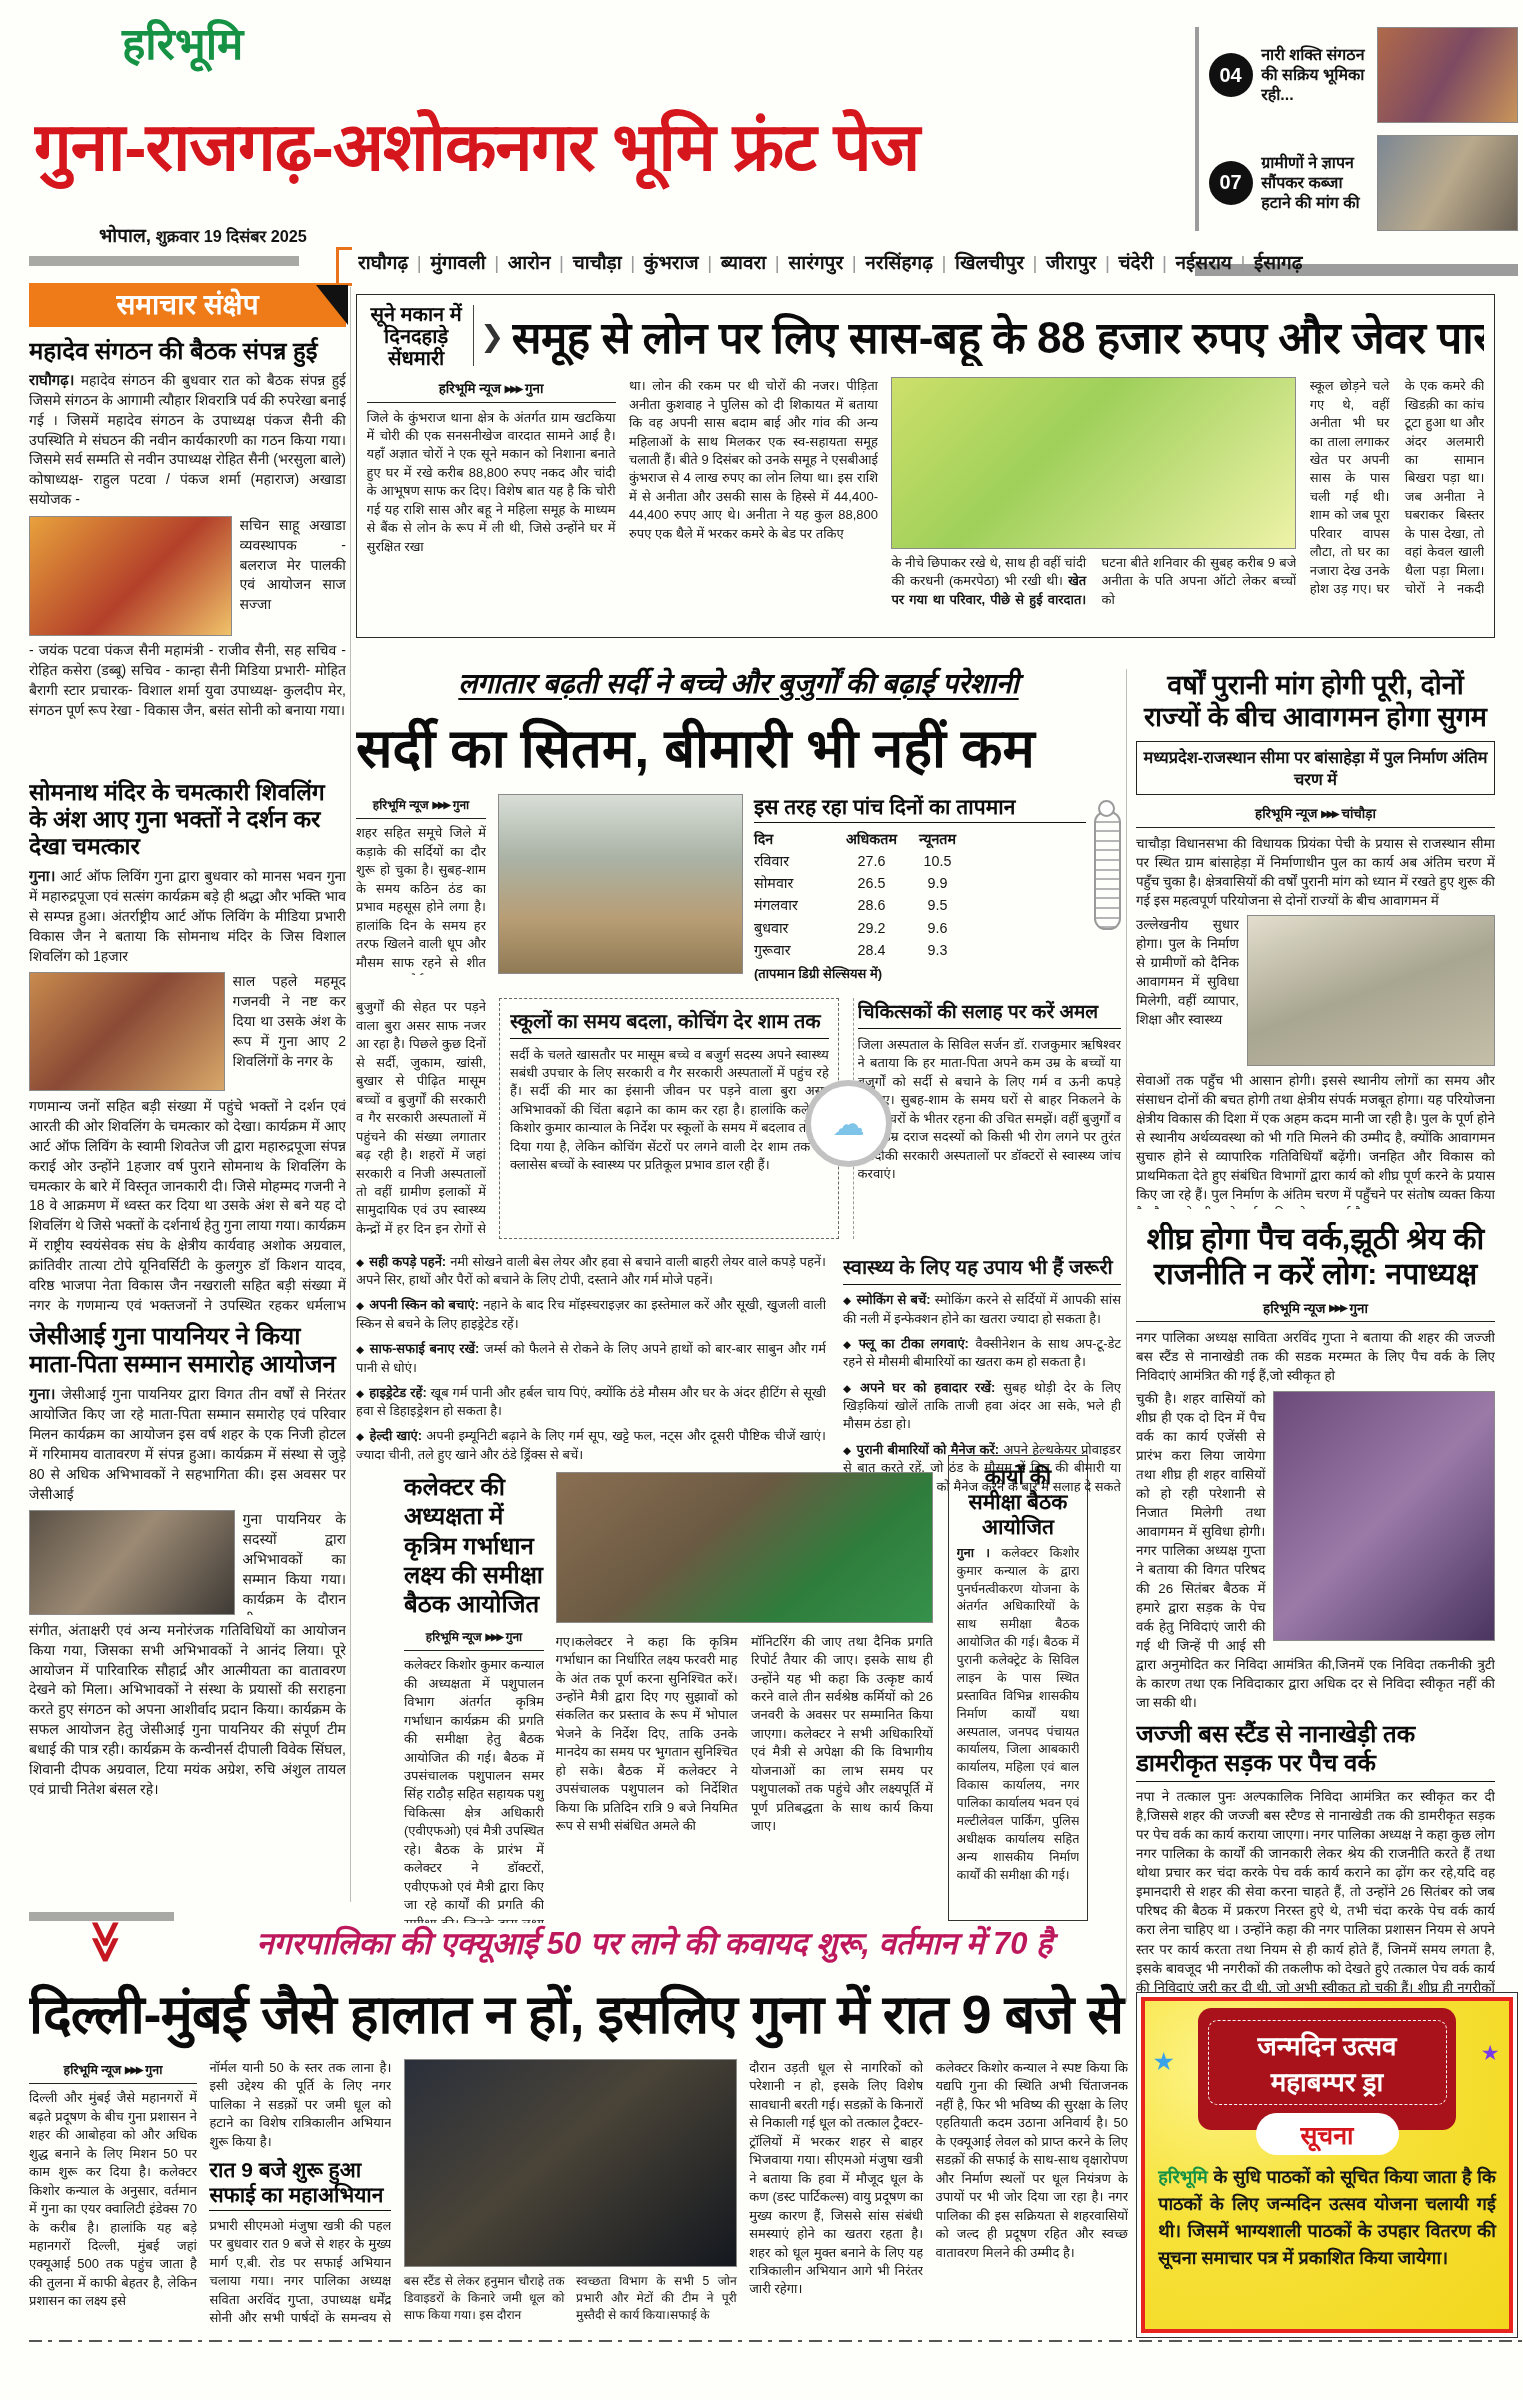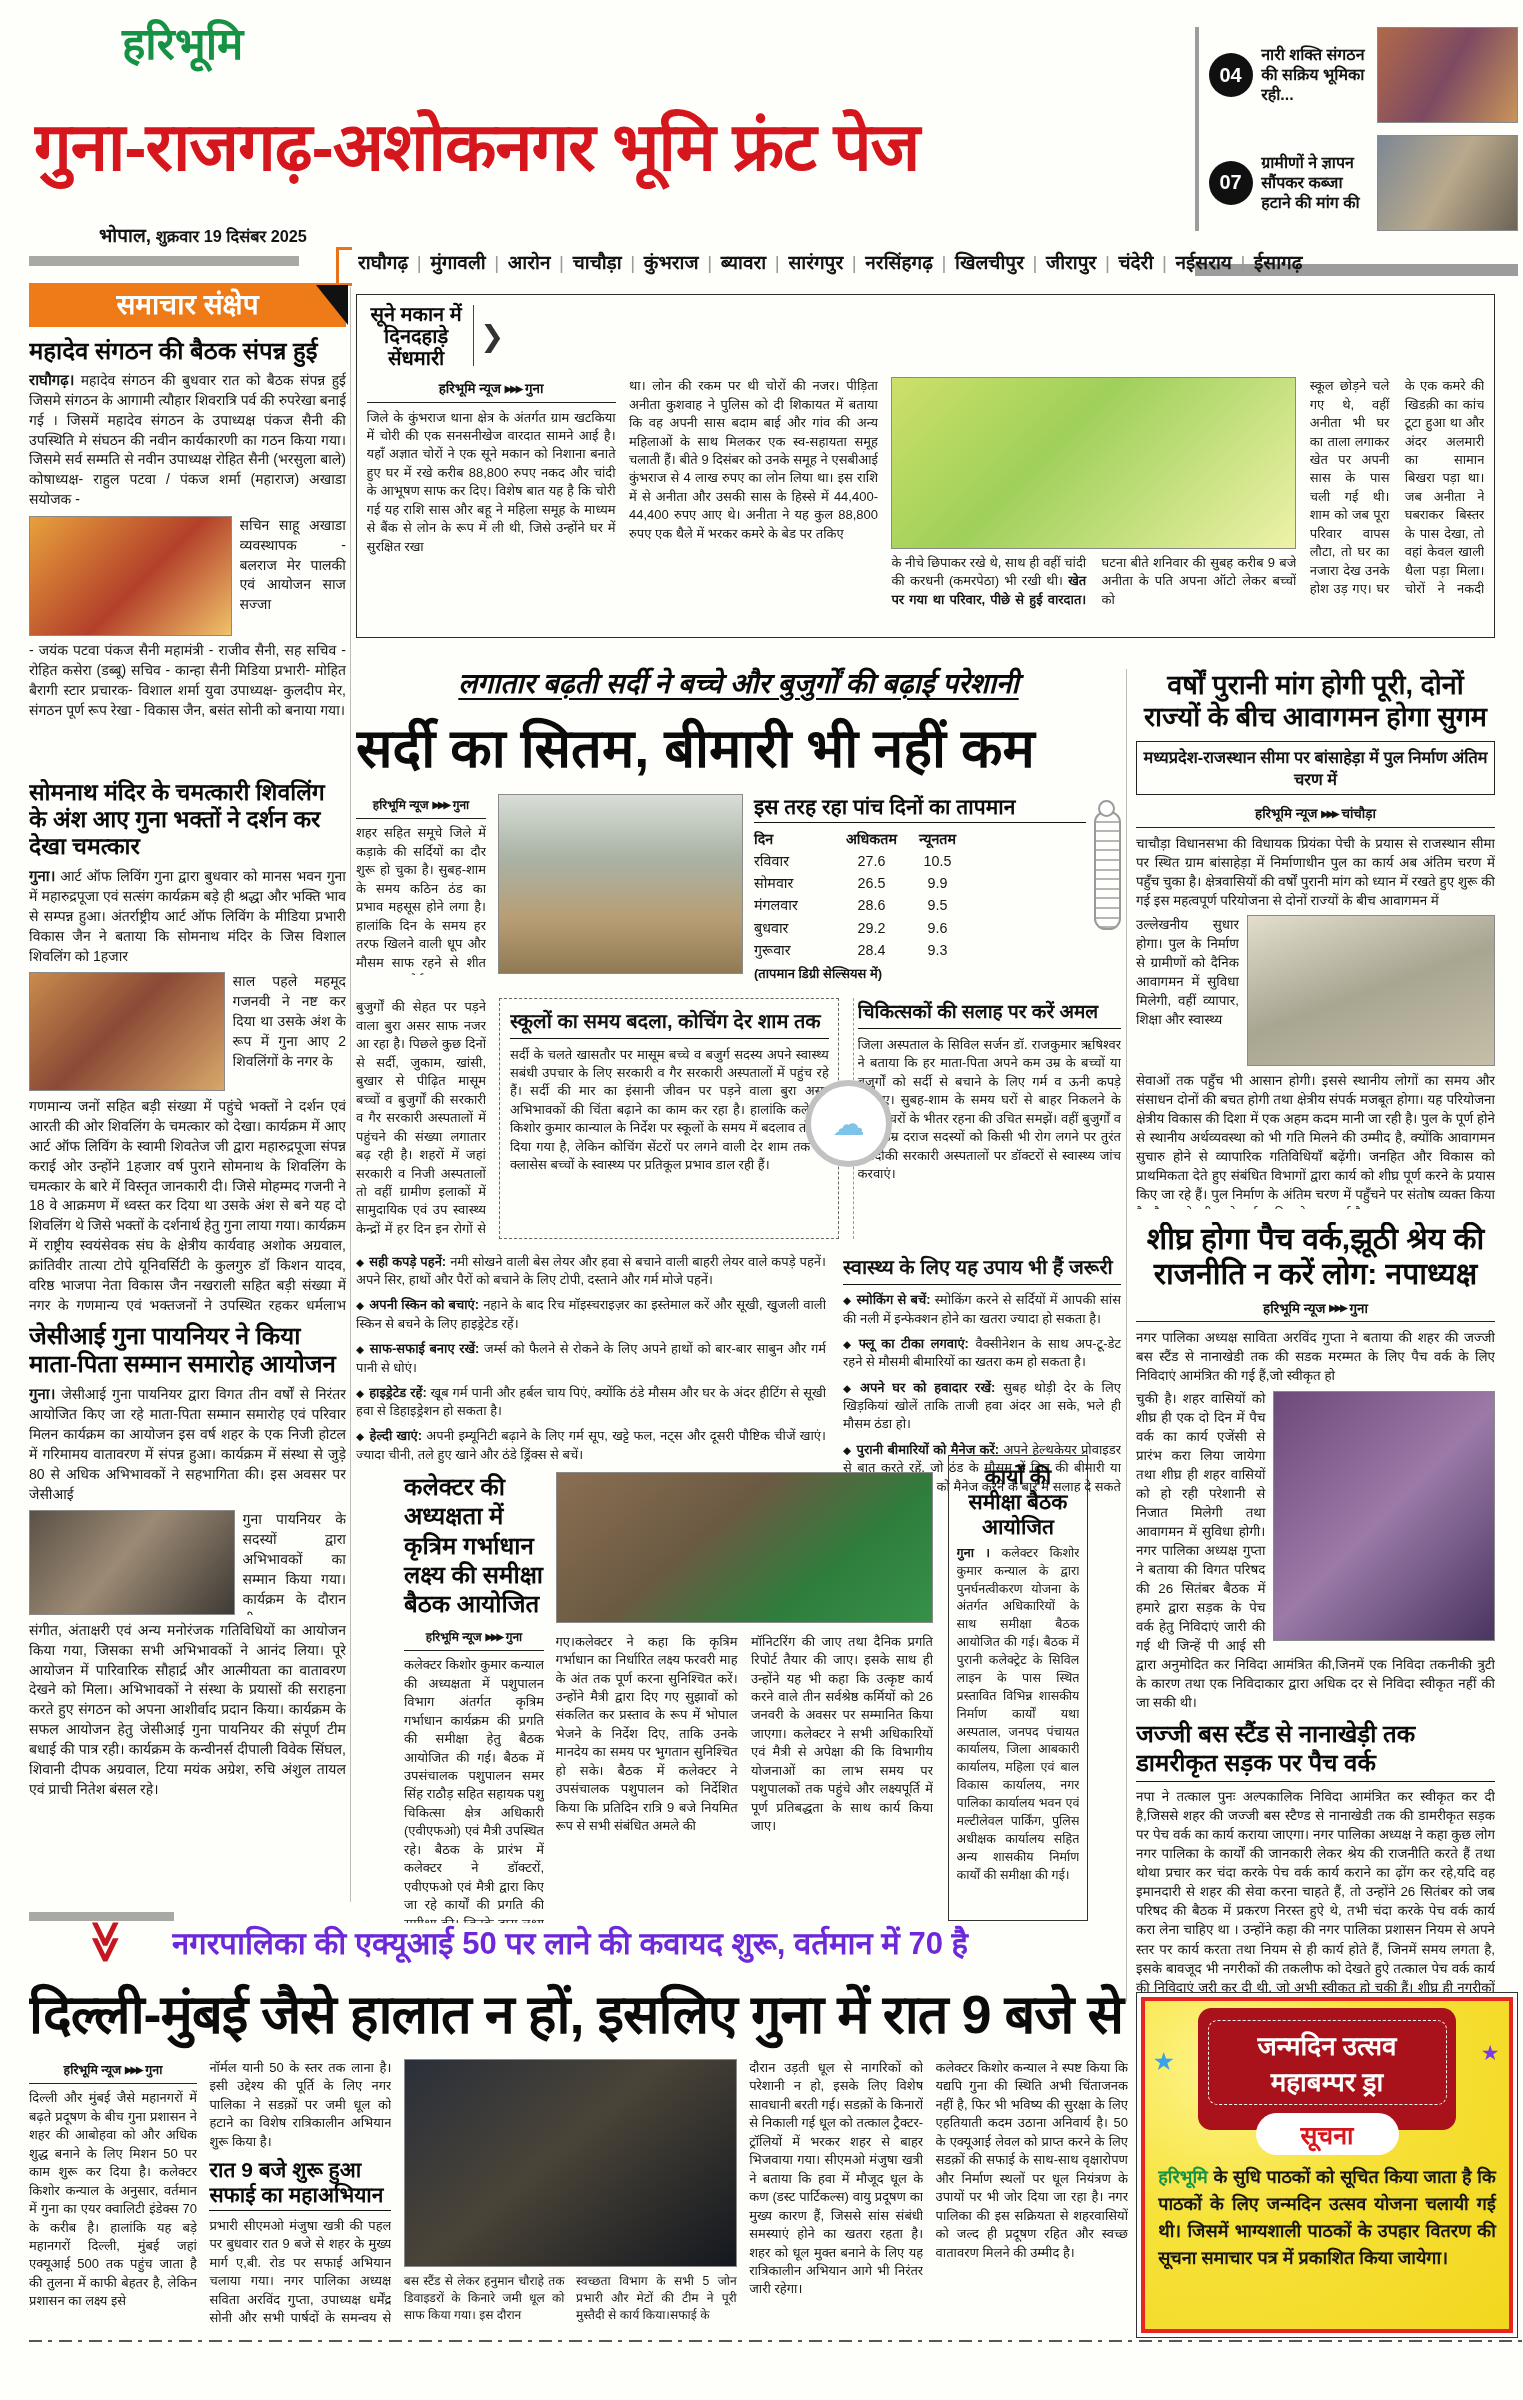--- a/index.html
+++ b/index.html
@@ -136,20 +136,21 @@
       </div>
       <div class="jtext" style="font-size:14px;">संगीत, अंताक्षरी एवं अन्य मनोरंजक गतिविधियों का आयोजन किया गया, जिसका सभी अभिभावकों ने आनंद लिया। पूरे आयोजन में पारिवारिक सौहार्द्र और आत्मीयता का वातावरण देखने को मिला। अभिभावकों ने संस्था के प्रयासों की सराहना करते हुए संगठन को अपना आशीर्वाद प्रदान किया। कार्यक्रम के सफल आयोजन हेतु जेसीआई गुना पायनियर की संपूर्ण टीम बधाई की पात्र रही। कार्यक्रम के कन्वीनर्स दीपाली विवेक सिंघल, शिवानी दीपक अग्रवाल, टिया मयंक अग्रेश, रुचि अंशुल तायल एवं प्राची नितेश बंसल रहे।</div>
     </div>
   </div>
   <div class="vline" style="left:350px;top:287px;height:1615px;"></div>
 
   <div class="abs" style="left:356px;top:294px;width:1139px;height:344px;border:1.9px solid #2b2b2b;box-sizing:border-box;padding:7.6px 9.6px;">
     <div style="display:flex;align-items:center;gap:7.6px;border-bottom:1px solid #fff;">
       <div class="headline" style="width:99px;font-size:20px;text-align:center;line-height:1.1;flex:none;">सूने मकान में दिनदहाड़े सेंधमारी</div>
       <span style="font-size:29px;color:#333;border-left:1.9px solid #444;padding-left:5.7px;height:61px;display:flex;align-items:center;">❯</span>
+      <div class="headline" style="flex:1;font-size:44px;white-space:nowrap;overflow:hidden;letter-spacing:-0.5px;">समूह से लोन पर लिए सास-बहू के 88 हजार रुपए और जेवर पार</div>
     </div>
     <div style="display:flex;gap:13.4px;margin-top:7.6px;height:241px;">
       <div style="width:249px;flex:none;">
         <div class="byline">
           <span>हरिभूमि न्यूज</span>
           <span class="ff">▶▶▶</span>
           <span>गुना</span>
         </div>
         <div class="jtext" style="height:191px;">जिले के कुंभराज थाना क्षेत्र के अंतर्गत ग्राम खटकिया में चोरी की एक सनसनीखेज वारदात सामने आई है। यहाँ अज्ञात चोरों ने एक सूने मकान को निशाना बनाते हुए घर में रखे करीब 88,800 रुपए नकद और चांदी के आभूषण साफ कर दिए। विशेष बात यह है कि चोरी गई यह राशि सास और बहू ने महिला समूह के माध्यम से बैंक से लोन के रूप में ली थी, जिसे उन्होंने घर में सुरक्षित रखा</div>
       </div>
@@ -314,21 +315,21 @@
     <div class="headline" style="font-size:21px;text-align:center;line-height:1.2;margin-bottom:5.7px;">कार्यों की समीक्षा बैठक आयोजित</div>
     <div class="jtext" style="font-size:12.6px;">
       <b>गुना ।</b>
       <span>कलेक्टर किशोर कुमार कन्याल के द्वारा पुनर्घनत्वीकरण योजना के अंतर्गत अधिकारियों के साथ समीक्षा बैठक आयोजित की गई। बैठक में पुरानी कलेक्ट्रेट के सिविल लाइन के पास स्थित प्रस्तावित विभिन्न शासकीय निर्माण कार्यों यथा अस्पताल, जनपद पंचायत कार्यालय, जिला आबकारी कार्यालय, महिला एवं बाल विकास कार्यालय, नगर पालिका कार्यालय भवन एवं मल्टीलेवल पार्किंग, पुलिस अधीक्षक कार्यालय सहित अन्य शासकीय निर्माण कार्यों की समीक्षा की गई।</span>
     </div>
   </div>
 
   <div class="abs" style="left:29px;top:1908px;width:1495px;height:440px;">
     <div style="position:absolute;left:0;top:3.8px;width:145px;height:9.6px;background:#a8a8a4;"></div>
     <span style="position:absolute;left:55px;top:13.4px;font-size:42px;font-weight:900;color:#c41722;transform:rotate(90deg);display:inline-block;line-height:1;">≫</span>
-    <div class="headline" style="position:absolute;left:143px;top:13.4px;width:965px;font-size:31px;color:#6d28d9;text-align:left;white-space:nowrap;overflow:hidden;">नगरपालिका की एक्यूआई 50 पर लाने की कवायद शुरू, वर्तमान में 70 है</div>
+    <div class="headline" style="position:absolute;left:143px;top:13.4px;width:965px;font-size:31px;color:#be185d;text-align:center;white-space:nowrap;overflow:hidden;font-style:italic;">नगरपालिका की एक्यूआई 50 पर लाने की कवायद शुरू, वर्तमान में 70 है</div>
     <div class="headline" style="position:absolute;left:0;top:67px;width:1147px;font-size:54px;text-align:center;white-space:nowrap;overflow:hidden;letter-spacing:-1px;">दिल्ली-मुंबई जैसे हालात न हों, इसलिए गुना में रात 9 बजे से सफाई</div>
 
     <div style="position:absolute;left:0;top:151px;width:1099px;height:270px;display:flex;gap:12.4px;">
       <div style="width:168px;flex:none;">
         <div class="byline" style="font-size:12.4px;">
           <span>हरिभूमि न्यूज</span>
           <span class="ff">▶▶▶</span>
           <span>गुना</span>
         </div>
         <div class="jtext" style="height:228px;">दिल्ली और मुंबई जैसे महानगरों में बढ़ते प्रदूषण के बीच गुना प्रशासन ने शहर की आबोहवा को और अधिक शुद्ध बनाने के लिए मिशन 50 पर काम शुरू कर दिया है। कलेक्टर किशोर कन्याल के अनुसार, वर्तमान में गुना का एयर क्वालिटी इंडेक्स 70 के करीब है। हालांकि यह बड़े महानगरों दिल्ली, मुंबई जहां एक्यूआई 500 तक पहुंच जाता है की तुलना में काफी बेहतर है, लेकिन प्रशासन का लक्ष्य इसे</div>

